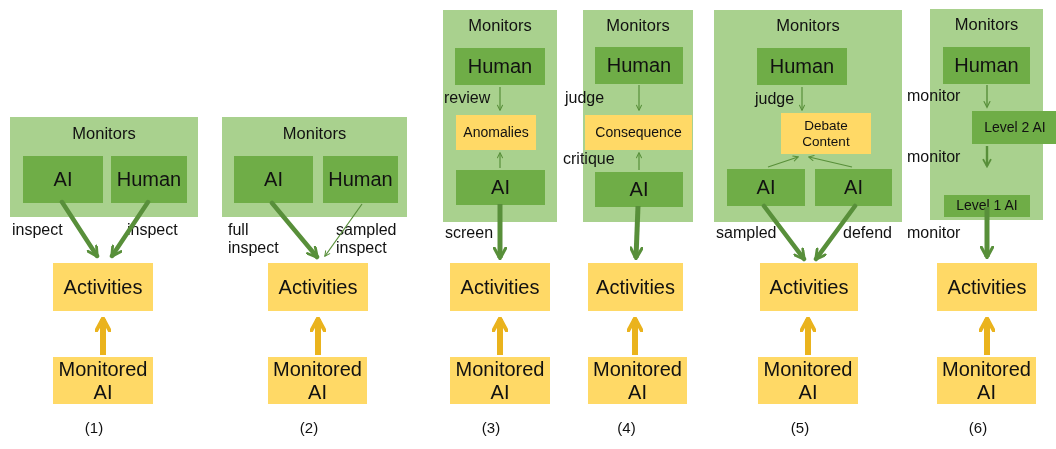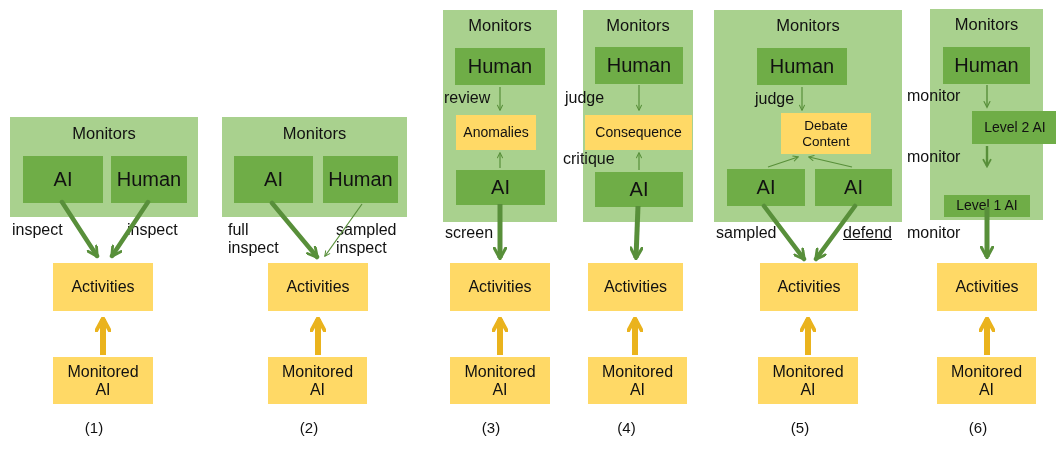--- a/index.html
+++ b/index.html
@@ -5,21 +5,21 @@
   html,body{margin:0;padding:0;background:#ffffff;}
   #canvas{
     position:relative;width:1056px;height:449px;overflow:hidden;
     font-family:"Liberation Sans",sans-serif;color:#111;background:#fff;
   }
   .abs{position:absolute;box-sizing:border-box;}
   .panel-bg{background:var(--panel-bg);z-index:1;}
   .gbox{background:var(--box-green);z-index:2;display:flex;align-items:center;justify-content:center;
         text-align:center;font-size:20px;line-height:1.12;}
   .ybox{background:var(--box-yellow);z-index:2;display:flex;align-items:center;justify-content:center;
-        text-align:center;font-size:16px;line-height:1.12;}
+        text-align:center;font-size:20px;line-height:1.12;}
   .small{font-size:14px;}
   .tiny{font-size:13.5px;}
   .monitors-title{z-index:3;text-align:center;font-size:16.5px;}
   .lbl{z-index:4;font-size:16px;line-height:1.1;white-space:nowrap;}
   .lbl.wrap{white-space:normal;}
   .caption{z-index:3;font-size:15px;text-align:center;}
   #arrows{position:absolute;left:0;top:0;z-index:5;pointer-events:none;}
   .ln-green{stroke:var(--arrow-green);fill:none;}
   .ln-yellow{stroke:var(--arrow-yellow);fill:none;}
   .stk-green{stroke:var(--arrow-green);}
@@ -75,21 +75,21 @@
   <div class="abs panel-bg" style="left:714px;top:10px;width:188px;height:212px;"></div>
   <div class="abs monitors-title" style="left:714px;top:16px;width:188px;">Monitors</div>
   <div class="abs gbox" style="left:757px;top:48px;width:90px;height:37px;">Human</div>
   <div class="abs ybox tiny" style="left:781px;top:113px;width:90px;height:41px;padding:0 8px;">Debate Content</div>
   <div class="abs gbox" style="left:727px;top:169px;width:78px;height:37px;">AI</div>
   <div class="abs gbox" style="left:815px;top:169px;width:77px;height:37px;">AI</div>
   <div class="abs ybox" style="left:760px;top:263px;width:98px;height:48px;">Activities</div>
   <div class="abs ybox" style="left:758px;top:357px;width:100px;height:47px;padding:0 10px;">Monitored AI</div>
   <div class="abs lbl" style="left:755px;top:90px;">judge</div>
   <div class="abs lbl" style="left:716px;top:224px;">sampled</div>
-  <div class="abs lbl" style="left:843px;top:224px;text-decoration:underline;">defend</div>
+  <div class="abs lbl" style="left:843px;top:224px;">defend</div>
   <div class="abs caption" style="left:751px;top:419px;width:98px;">(5)</div>
 
   <div class="abs panel-bg" style="left:930px;top:9px;width:113px;height:211px;"></div>
   <div class="abs monitors-title" style="left:930px;top:15px;width:113px;">Monitors</div>
   <div class="abs gbox" style="left:943px;top:47px;width:87px;height:37px;">Human</div>
   <div class="abs gbox small" style="left:944px;top:111px;width:86px;height:33px;margin-left:28px;">Level 2 AI</div>
   <div class="abs gbox small" style="left:944px;top:171px;width:86px;height:22px;margin-top:24px;">Level 1 AI</div>
   <div class="abs ybox" style="left:937px;top:263px;width:100px;height:48px;">Activities</div>
   <div class="abs ybox" style="left:937px;top:357px;width:99px;height:47px;padding:0 10px;">Monitored AI</div>
   <div class="abs lbl" style="left:907px;top:87px;">monitor</div>

